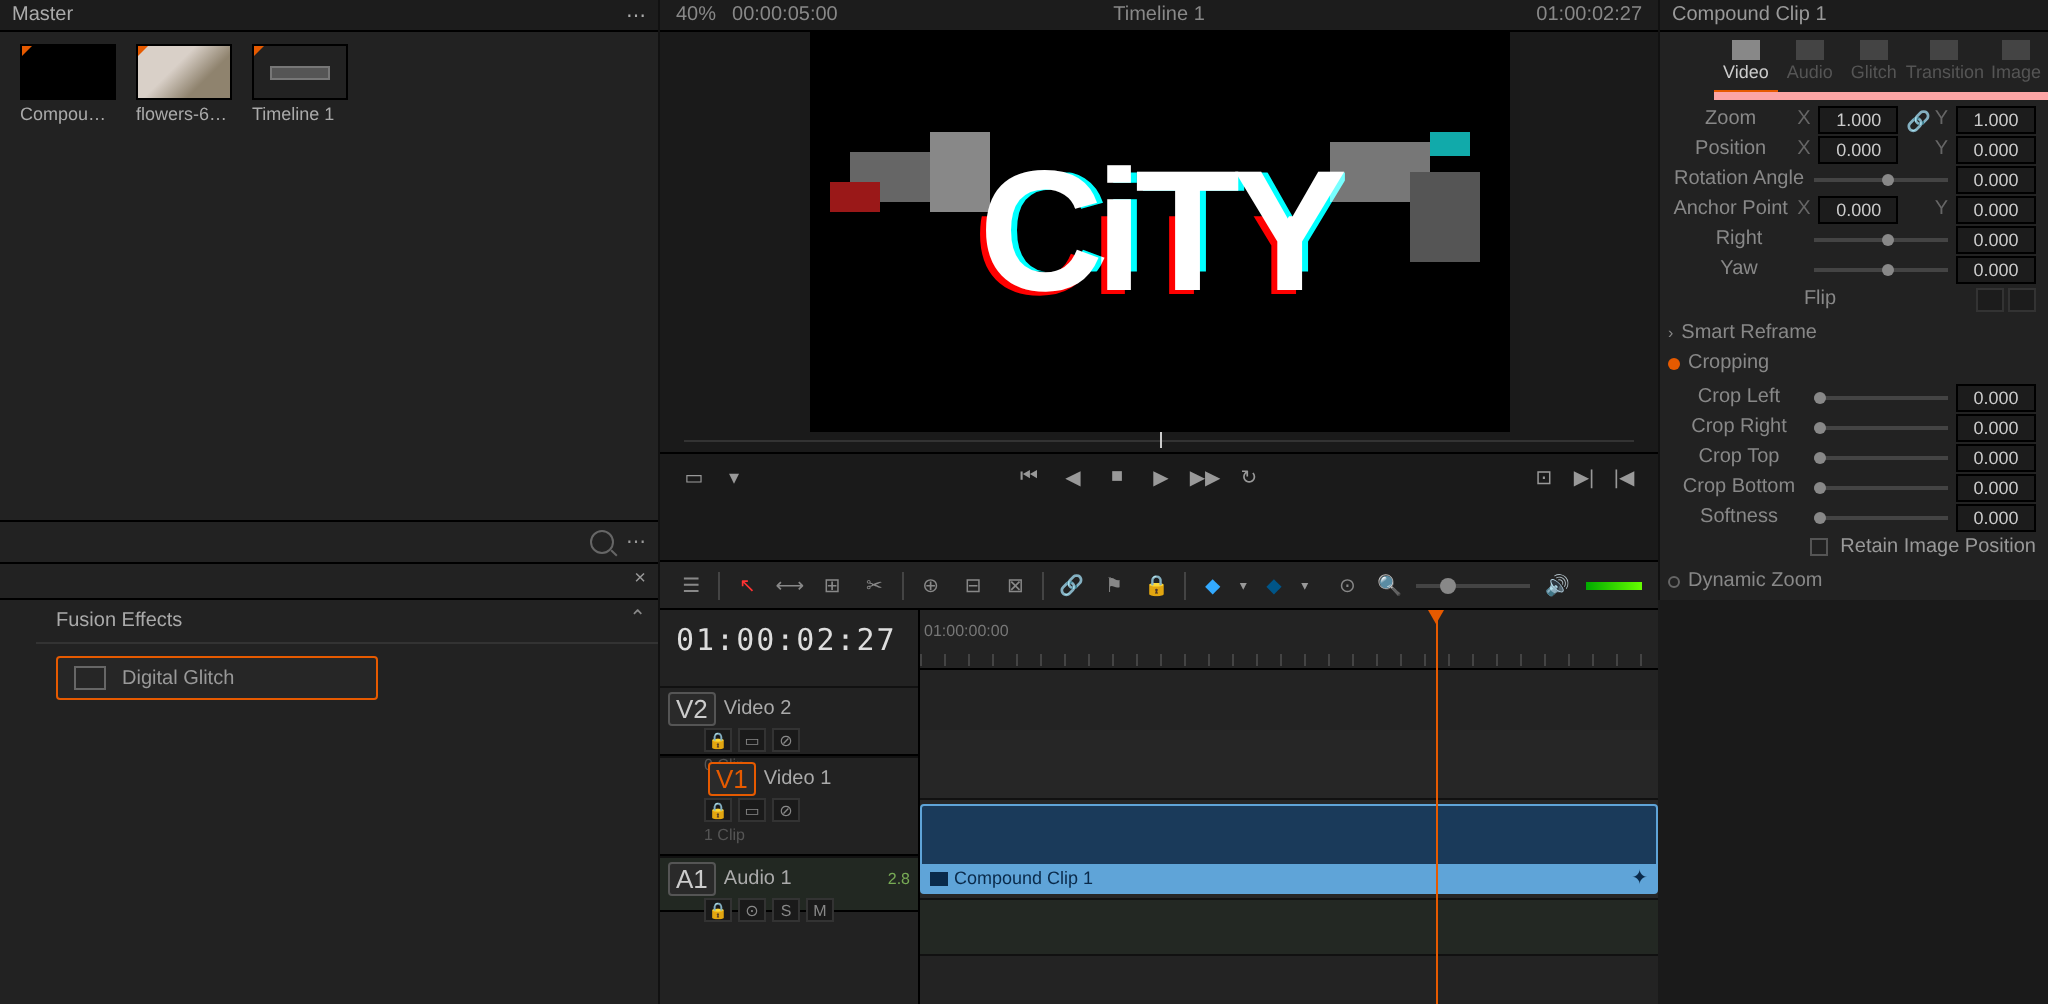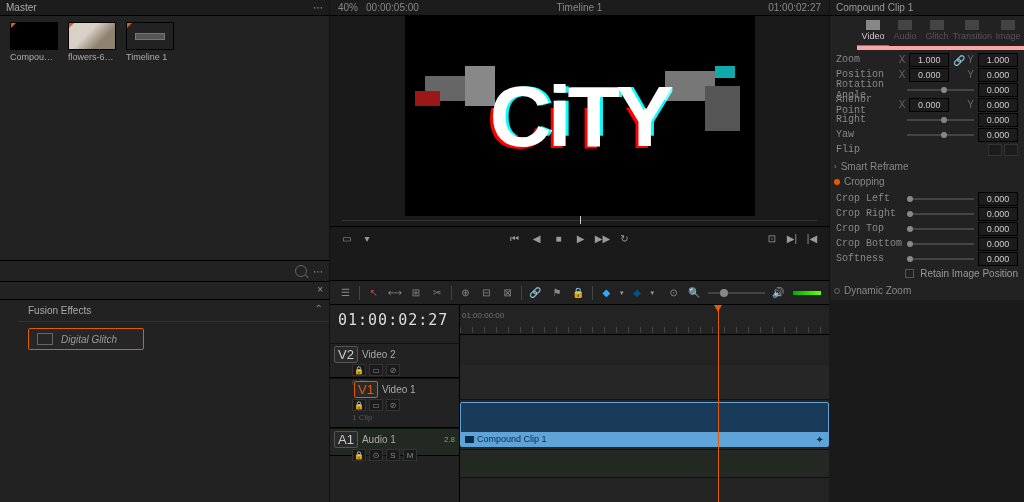--- a/index.html
+++ b/index.html
@@ -23,42 +23,42 @@
 .glitch-blocks { position:absolute; inset:0;}
 .blk { position:absolute; background:#888;}
 .insp-hdr { height:16px; background:#1c1c1c; border-bottom:1px solid #000; display:flex; align-items:center; padding:0 6px; font-size:10px;}
 .insp-tabs { display:flex; border-bottom:4px solid #fca5a5;margin-left:27px; }
 .insp-tab { flex:1; text-align:center; padding:4px 0; font-size:9px; color:#555; display:flex; flex-direction:column; align-items:center; gap:1px;}
 .insp-tab.active { color:#ccc; border-bottom:1px solid #e65a00;}
 .insp-tab .ic { width:14px; height:10px; background:#444;}
 .insp-tab.active .ic { background:#888;}
 .insp-rows { padding: 2px 6px; }
 .insp-row { display:flex; align-items:center; height:15px; gap:4px;}
-.insp-row .nm { flex:1; text-align:left; color:#888;font-family:Liberation Mono, monospace; }
+.insp-row .nm { flex:1; text-align:center; color:#888; }
 .insp-row .ax { color:#666; }
 .insp-row .val { width:40px; text-align:center; background:#1c1c1c; border:1px solid #000; color:#ccc; font-size:9px; padding:1px 2px;}
 .insp-row .slider { flex:1; height:2px; background:#444; position:relative;}
 .insp-row .slider .dot{ position:absolute; left:50%; top:-2px; width:6px; height:6px; border-radius:3px; background:#888;}
 .insp-row .link-ic { width:10px; height:10px; color:#888; }
 .section-hdr { display:flex; align-items:center; padding:2px 4px; color:#888; gap:4px;}
 .section-hdr .chev { font-size:8px;}
 .section-hdr .rec { width:6px; height:6px; border-radius:3px; background:#e65a00;}
 .flip-btns { display:flex; gap:2px;}
 .flip-btn { width:14px; height:12px; background:#1c1c1c; border:1px solid #333;}
 .chk { width:9px; height:9px; border:1px solid #555;}
 
 
 .mid-left { position:absolute; left:0; top:260px; width:330px; bottom:0; background:#222; border-right:1px solid #111;}
 .search-bar { height:22px; border-top:1px solid #000; border-bottom:1px solid #000; display:flex; align-items:center; padding:0 6px; gap:6px; justify-content:flex-end;}
 .search-bar .mag { width:12px; height:12px; border:1px solid #666; border-radius:6px; position:relative;}
 .search-bar .mag::after{content:""; position:absolute; width:4px; height:1px; background:#666; bottom:-1px; right:-3px; transform:rotate(45deg);}
 .fx-panel { padding:0; }
 .fx-hdr { padding:5px 10px; font-size:10px; color:#aaa; border-bottom:1px solid #333; position:relative;}
 .fx-hdr .close { position:absolute; right:6px; top:3px; color:#888;}
-.fx-item { margin:6px 10px; padding:4px 8px; border:1px solid #e65a00; border-radius:2px; background:#262626; display:flex; align-items:center; gap:8px; width:116px;font-style:italic;}
+.fx-item { margin:6px 10px; padding:4px 8px; border:1px solid #e65a00; border-radius:2px; background:#262626; display:flex; align-items:center; gap:8px; width:161px;}
 .fx-item .ic { width:16px; height:12px; border:1px solid #666;}
 
 
 .transport { height:24px; display:flex; align-items:center; justify-content:center; gap:8px; border-top:1px solid #000; padding:0 10px;}
 .transport .btn { width:14px; height:14px; display:flex; align-items:center; justify-content:center; color:#999; font-size:10px;}
 .transport .grp-l, .transport .grp-r { display:flex; gap:6px; align-items:center;}
 .transport .spacer{flex:1;}
 
 
 .timeline-wrap { position:absolute; left:330px; right:195px; top:280px; bottom:0; background:#1e1e1e; border-top:1px solid #000;}

